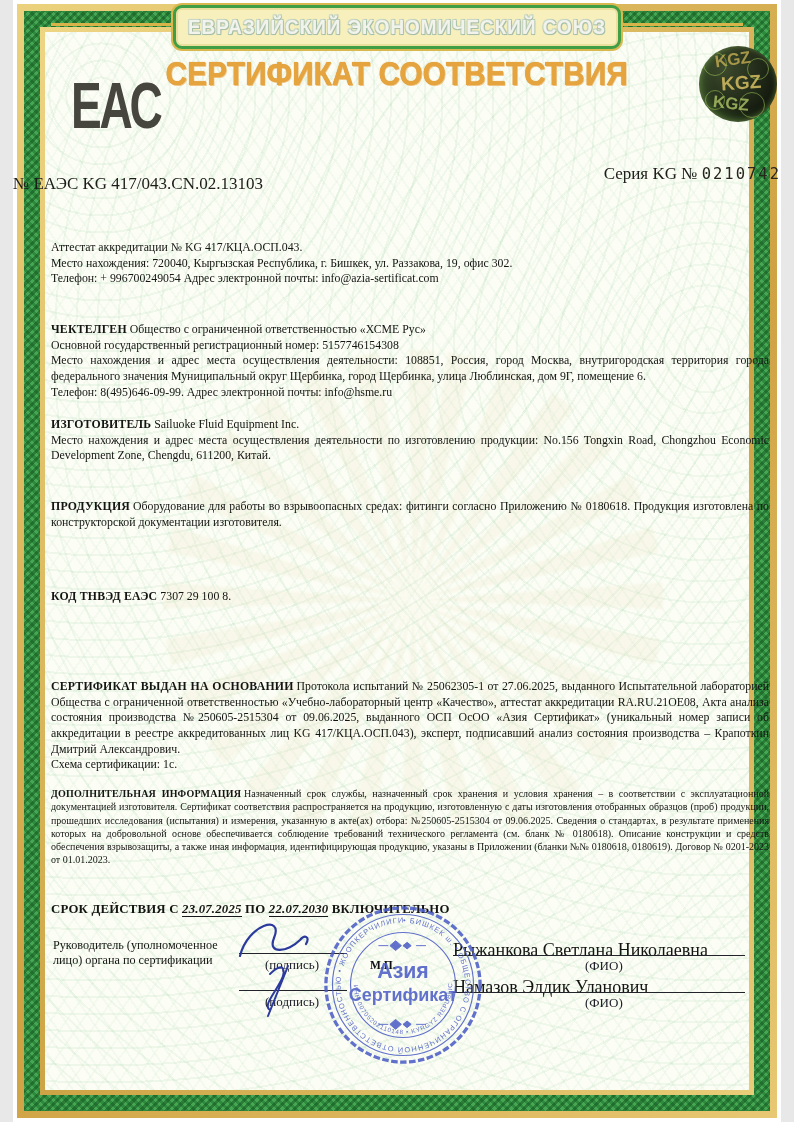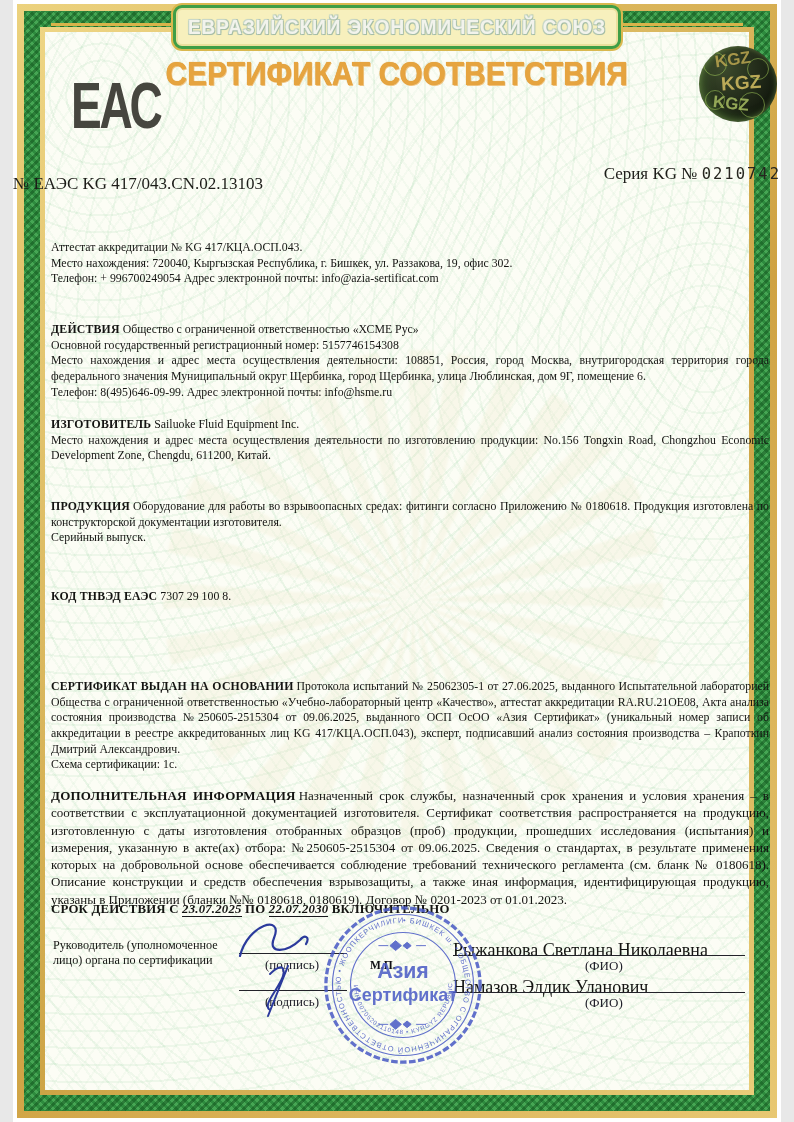--- a/index.html
+++ b/index.html
@@ -55,21 +55,21 @@
   
   .cert-no{position:absolute;left:0;right:0;top:139px;text-align:left;font-size:17px;color:#1c1c18;margin-top:35px;}
   .series-line{position:absolute;left:0;right:0;top:164px;text-align:right;font-size:17px;color:#1c1c18;}
   .series-line .mono{font-family:"DejaVu Sans Mono",monospace;font-size:15.5px;letter-spacing:2px;color:#26261f;}
   
   .sec{position:absolute;left:38px;width:718px;font-size:11.8px;line-height:1.33;}
   .sec p{margin:0;}
   .sec .just{text-align:justify;}
   .sec b{font-family:"Liberation Serif",serif;}
   .lbl{font-weight:bold;letter-spacing:.2px;margin-right:3px;}
-  .small{font-size:13px;}
+  .small{font-size:10px;}
   
   .validity{position:absolute;left:38px;top:902px;font-size:12.8px;font-weight:bold;letter-spacing:.2px;}
   .validity .date{border-bottom:1.2px solid #15151a;font-weight:bold;font-style:italic;}
   
   .role{position:absolute;left:40px;font-size:12.2px;line-height:1.25;}
   .sig-line{position:absolute;border-bottom:1.3px solid #23232a;}
   .sig-cap{position:absolute;font-size:13px;color:#20202a;}
   .fio-name{position:absolute;text-align:left;font-size:18px;}
   .mp{position:absolute;left:357px;top:959px;font-size:11.5px;font-weight:bold;color:#101014;z-index:3;}
   .sig-scrawl{position:absolute;left:213px;top:912px;z-index:4;}
@@ -111,34 +111,33 @@
     <span class="mono">0210742</span>
   </div>
 
   <div class="sec" style="top:240px">
     <p>Аттестат аккредитации № KG 417/КЦА.ОСП.043.</p>
     <p>Место нахождения: 720040, Кыргызская Республика, г. Бишкек, ул. Раззакова, 19, офис 302.</p>
     <p>Телефон: + 996700249054 Адрес электронной почты: info@azia-sertificat.com</p>
   </div>
 
   <div class="sec" style="top:322px">
-    <p><b class="lbl">ДЕЙСТВИЯ</b><span>Общество с ограниченной ответственностью «ХСМЕ Рус»</span></p>
+    <p><b class="lbl">ЧЕКТЕЛГЕН</b><span>Общество с ограниченной ответственностью «ХСМЕ Рус»</span></p>
     <p>Основной государственный регистрационный номер: 5157746154308</p>
     <p class="just">Место нахождения и адрес места осуществления деятельности: 108851, Россия, город Москва, внутригородская территория города федерального значения Муниципальный округ Щербинка, город Щербинка, улица Люблинская, дом 9Г, помещение 6.</p>
     <p>Телефон: 8(495)646-09-99. Адрес электронной почты: info@hsme.ru</p>
   </div>
 
   <div class="sec" style="top:417px">
     <p><b class="lbl">ИЗГОТОВИТЕЛЬ</b><span>Sailuoke Fluid Equipment Inc.</span></p>
     <p class="just">Место нахождения и адрес места осуществления деятельности по изготовлению продукции: No.156 Tongxin Road, Chongzhou Economic Development Zone, Chengdu, 611200, Китай.</p>
   </div>
 
   <div class="sec" style="top:499px">
     <p class="just"><b class="lbl">ПРОДУКЦИЯ</b><span>Оборудование для работы во взрывоопасных средах: фитинги согласно Приложению № 0180618. Продукция изготовлена по конструкторской документации изготовителя.</span></p>
-    <p>Серийный выпуск.</p>
   </div>
 
   <div class="sec" style="top:589px">
     <p><b class="lbl">КОД ТНВЭД ЕАЭС</b><span>7307 29 100 8.</span></p>
   </div>
 
 
   <div class="sec" style="top:679px">
     <p class="just"><b class="lbl">СЕРТИФИКАТ ВЫДАН НА ОСНОВАНИИ</b><span>Протокола испытаний № 25062305-1 от 27.06.2025, выданного Испытательной лабораторией Общества с ограниченной ответственностью «Учебно-лабораторный центр «Качество», аттестат аккредитации RA.RU.21ОЕ08, Акта анализа состояния производства №250605-2515304 от 09.06.2025, выданного ОСП ОсОО «Азия Сертификат» (уникальный номер записи об аккредитации в реестре аккредитованных лиц KG 417/КЦА.ОСП.043), эксперт, подписавший анализ состояния производства – Крапоткин Дмитрий Александрович.</span></p>
     <p>Схема сертификации: 1с.</p>

